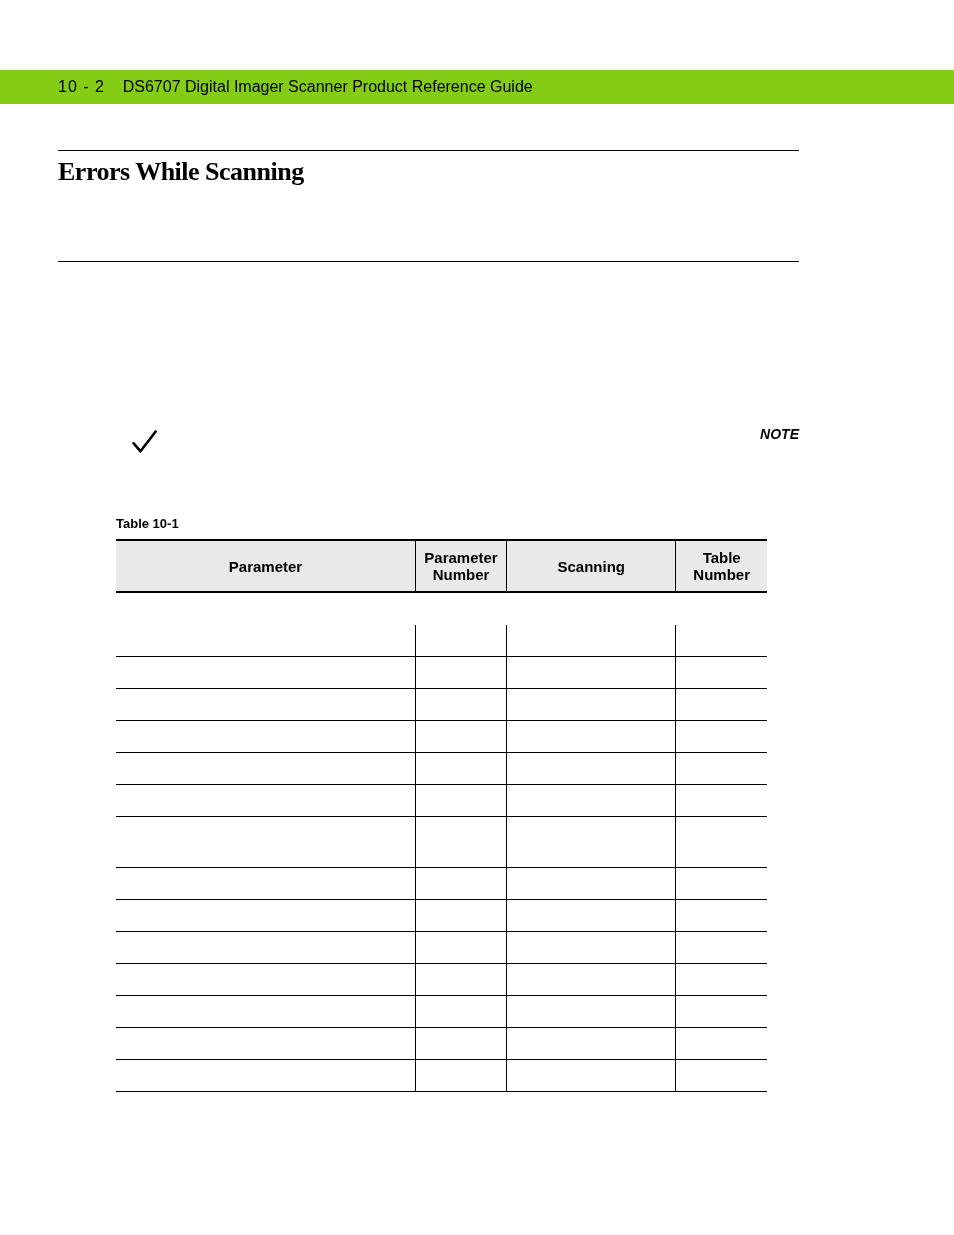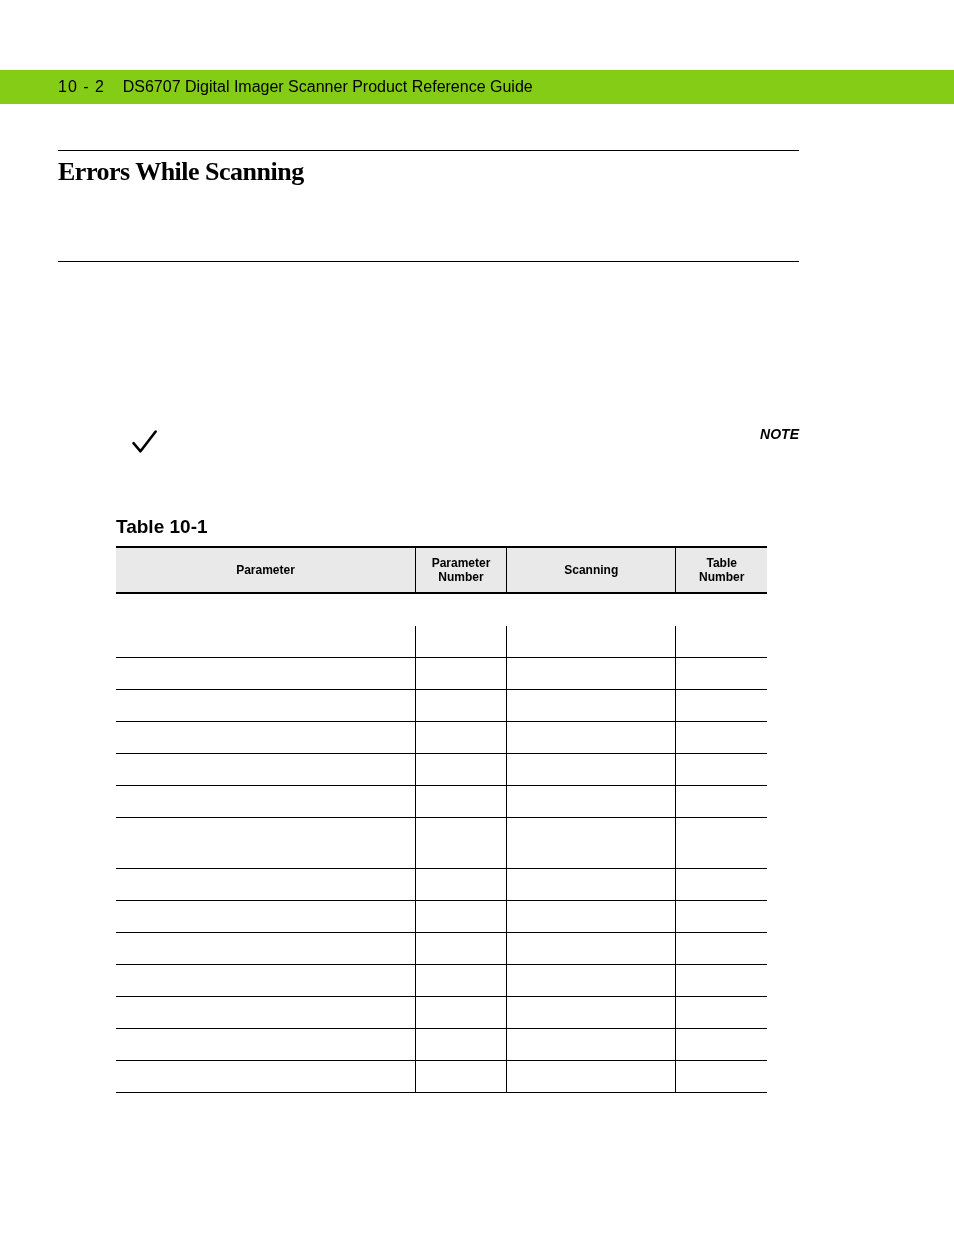--- a/index.html
+++ b/index.html
@@ -47,29 +47,29 @@
     width:28px;height:28px;
   }
   .note-label{
     font-style:italic;
     font-weight:bold;
     font-size:14px;
     position:relative;
     top:-8px;
   }
   .table-wrap{margin-left:58px;margin-right:32px;}
-  .table-label{font-weight:bold;font-size:19px;margin-bottom:8px;}
+  .table-label{font-weight:bold;font-size:13px;margin-bottom:8px;}
   table{
     border-collapse:collapse;
     width:100%;
     table-layout:fixed;
   }
   thead th{
     background:#e9e9ea;
-    font-size:12px;
+    font-size:15px;
     font-weight:bold;
     text-align:center;
     padding:8px 4px;
     border-top:2px solid #000;
     border-bottom:2px solid #000;
   }
   thead th+th{border-left:1px solid #000;}
   col.c1{width:46%;}
   col.c2{width:14%;}
   col.c3{width:26%;}

